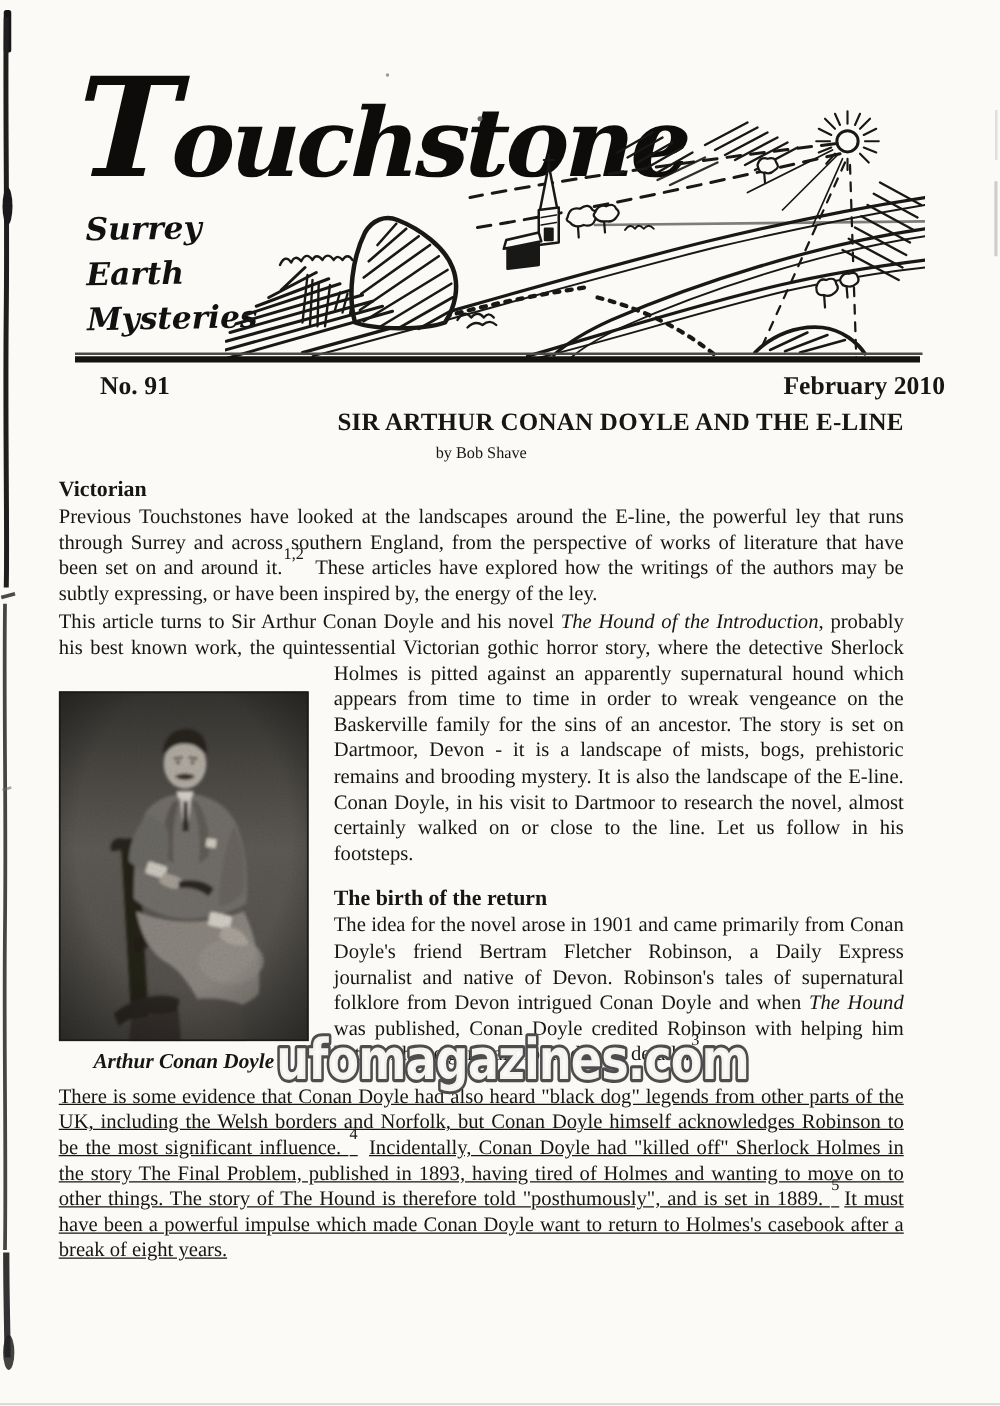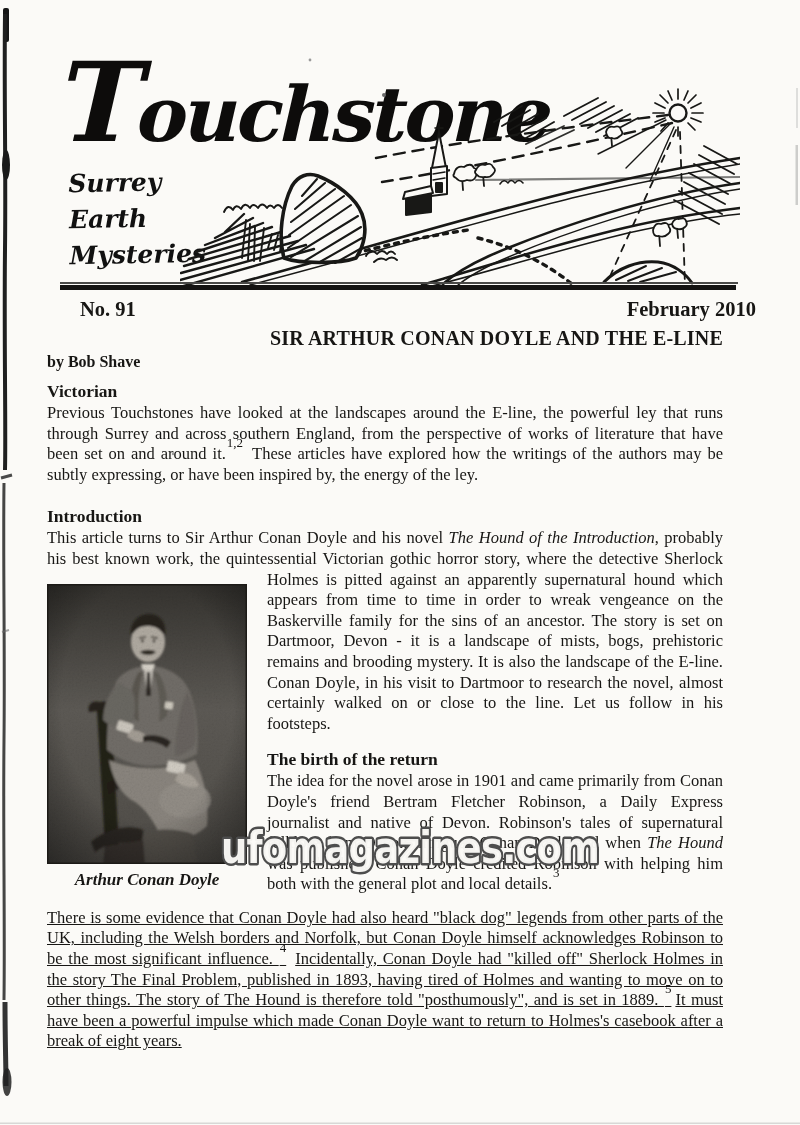--- a/index.html
+++ b/index.html
@@ -28,31 +28,31 @@
   .masthead-rule .thick { height:5px; background:#141312; width:676px; }
   
   .issue-row {
     position:absolute; left:80px; top:297px; width:676px;
     display:flex; justify-content:space-between;
     font-weight:bold; font-size:20.5px; line-height:24px;
   }
   
   .article { position:absolute; left:47px; top:327px; width:676px; }
   .article-title { margin:0 0 2px 0; text-align:right; font-size:20px; line-height:22px; font-weight:bold; letter-spacing:0.2px; }
-  .byline { margin:0 0 9px 0; font-size:16px; line-height:21px; font-weight:bold; }
+  .byline { margin:0 0 9px 0; text-align:center; font-size:13px; line-height:21px; font-weight:normal; }
   .sec-heading { margin:0; font-size:17.5px; line-height:20px; font-weight:bold; }
   .sec-heading.intro { margin-top:21px; }
   .sec-heading.birth { margin-top:15px; }
   .body-text { margin:2px 0 0 0; font-size:16.5px; line-height:20.6px; text-align:justify; }
   sup.note { font-size:13px; line-height:0; position:relative; top:-5.5px; margin-left:1px; }
   sup.note.gap-after { margin-right:9px; }
   sup.note.sm-gap { margin-right:4px; }
   .conclusion { clear:left; margin-top:13px;text-decoration:underline; }
   
-  .photo-float { float:left; width:200px; margin:14px 20px 4px 0; display:block; }
+  .photo-float { float:left; width:200px; margin:24px 20px 4px 0; display:block; }
   .photo-float svg { display:block; }
   .caption { display:block; margin-top:6px; text-align:center; font-size:17px; line-height:20px; font-weight:bold; font-style:italic; }
   
   .watermark { position:absolute; left:212px; top:814px; width:396px; height:68px; z-index:30; pointer-events:none; }
   
   .scan-artifacts { position:absolute; left:0; top:0; width:800px; height:1125px; z-index:40; pointer-events:none; }
 </style>
 </head>
 <body>
 
@@ -164,21 +164,20 @@
   </div>
 
   <div class="article">
 
     <h1 class="article-title">SIR ARTHUR CONAN DOYLE AND THE E-LINE</h1>
     <div class="byline">by Bob Shave</div>
 
     <h2 class="sec-heading">Victorian</h2>
     <p class="body-text"><span>Previous Touchstones have looked at the landscapes around the E-line, the powerful ley that runs through Surrey and across southern England, from the perspective of works of literature that have been set on and around it.</span><sup class="note gap-after">1,2</sup><span>These articles have explored how the writings of the authors may be subtly expressing, or have been inspired by, the energy of the ley.</span></p>
 
-    <h2 class="sec-heading intro">Introduction</h2>
     <p class="body-text"><span>This article turns to Sir Arthur Conan Doyle and his novel </span><i>The Hound of the Introduction</i><span>, probably his best known work, the quintessential Victorian gothic horror story, where the detective Sherlock </span><span class="photo-float">
           <svg width="200" height="280" viewBox="0 0 200 280">
         <defs>
           <linearGradient id="pbg" x1="0" y1="0" x2="0" y2="1">
             <stop offset="0" stop-color="#35332f"></stop>
             <stop offset="0.45" stop-color="#5d5a55"></stop>
             <stop offset="1" stop-color="#504d48"></stop>
           </linearGradient>
           <radialGradient id="pvig" cx="0.5" cy="0.42" r="0.78">
             <stop offset="0.55" stop-color="rgba(0,0,0,0)"></stop>

